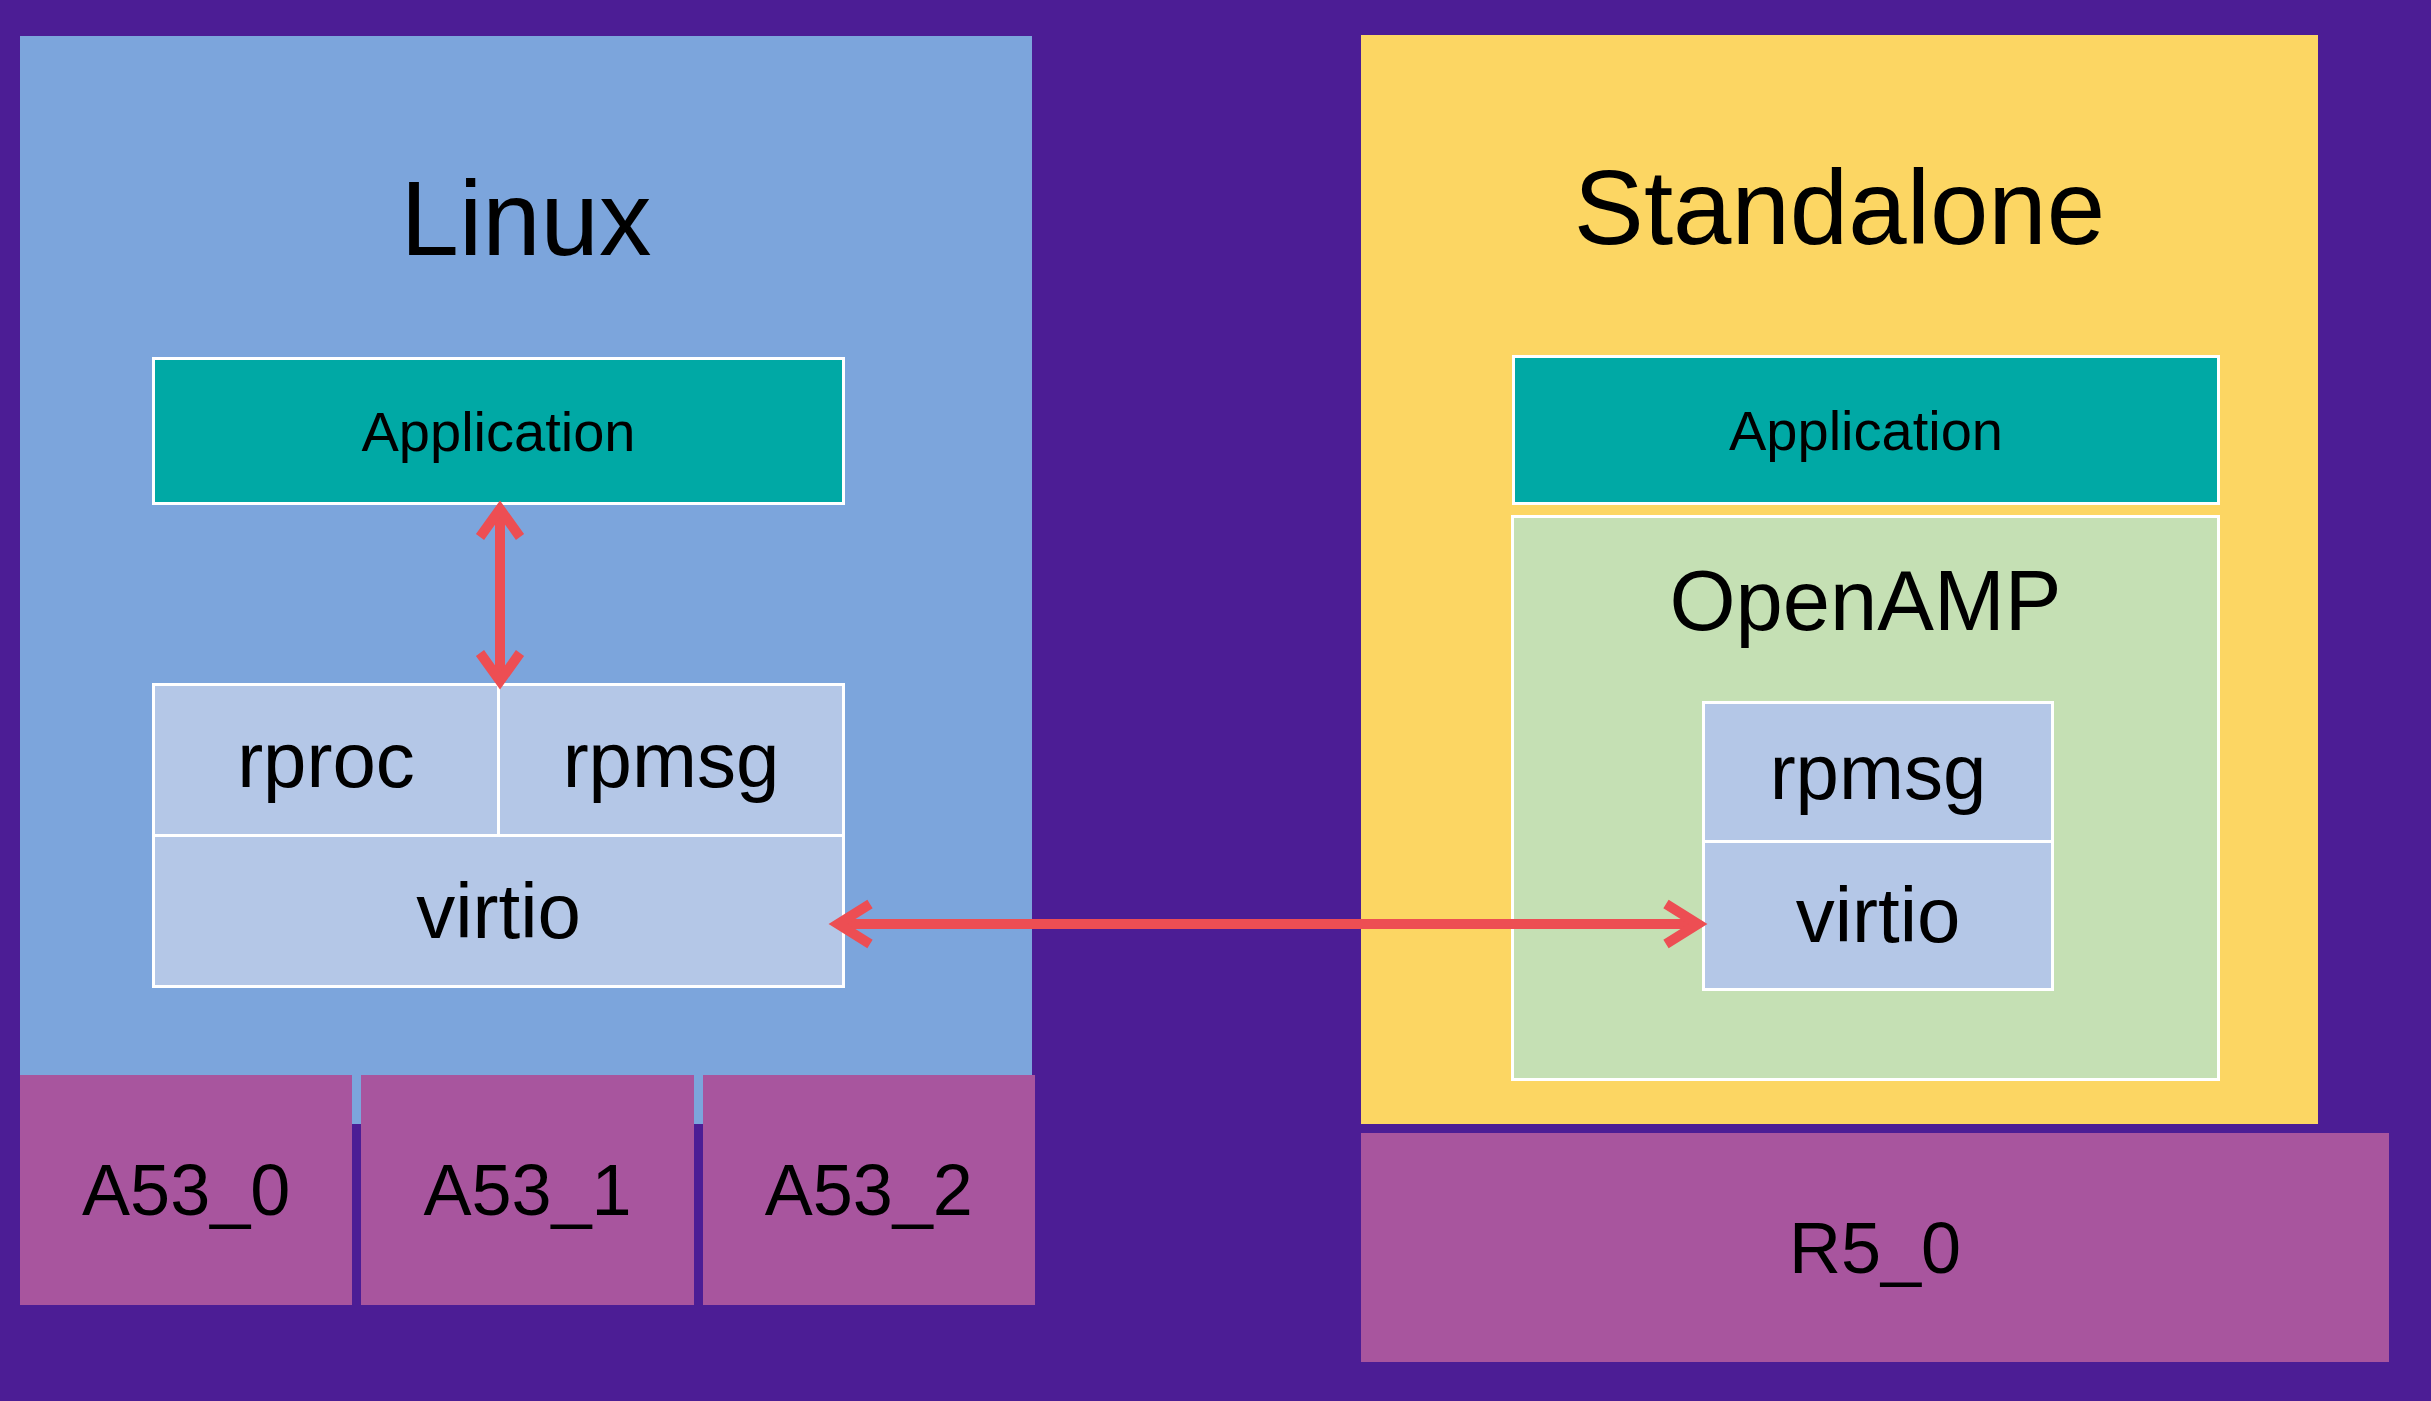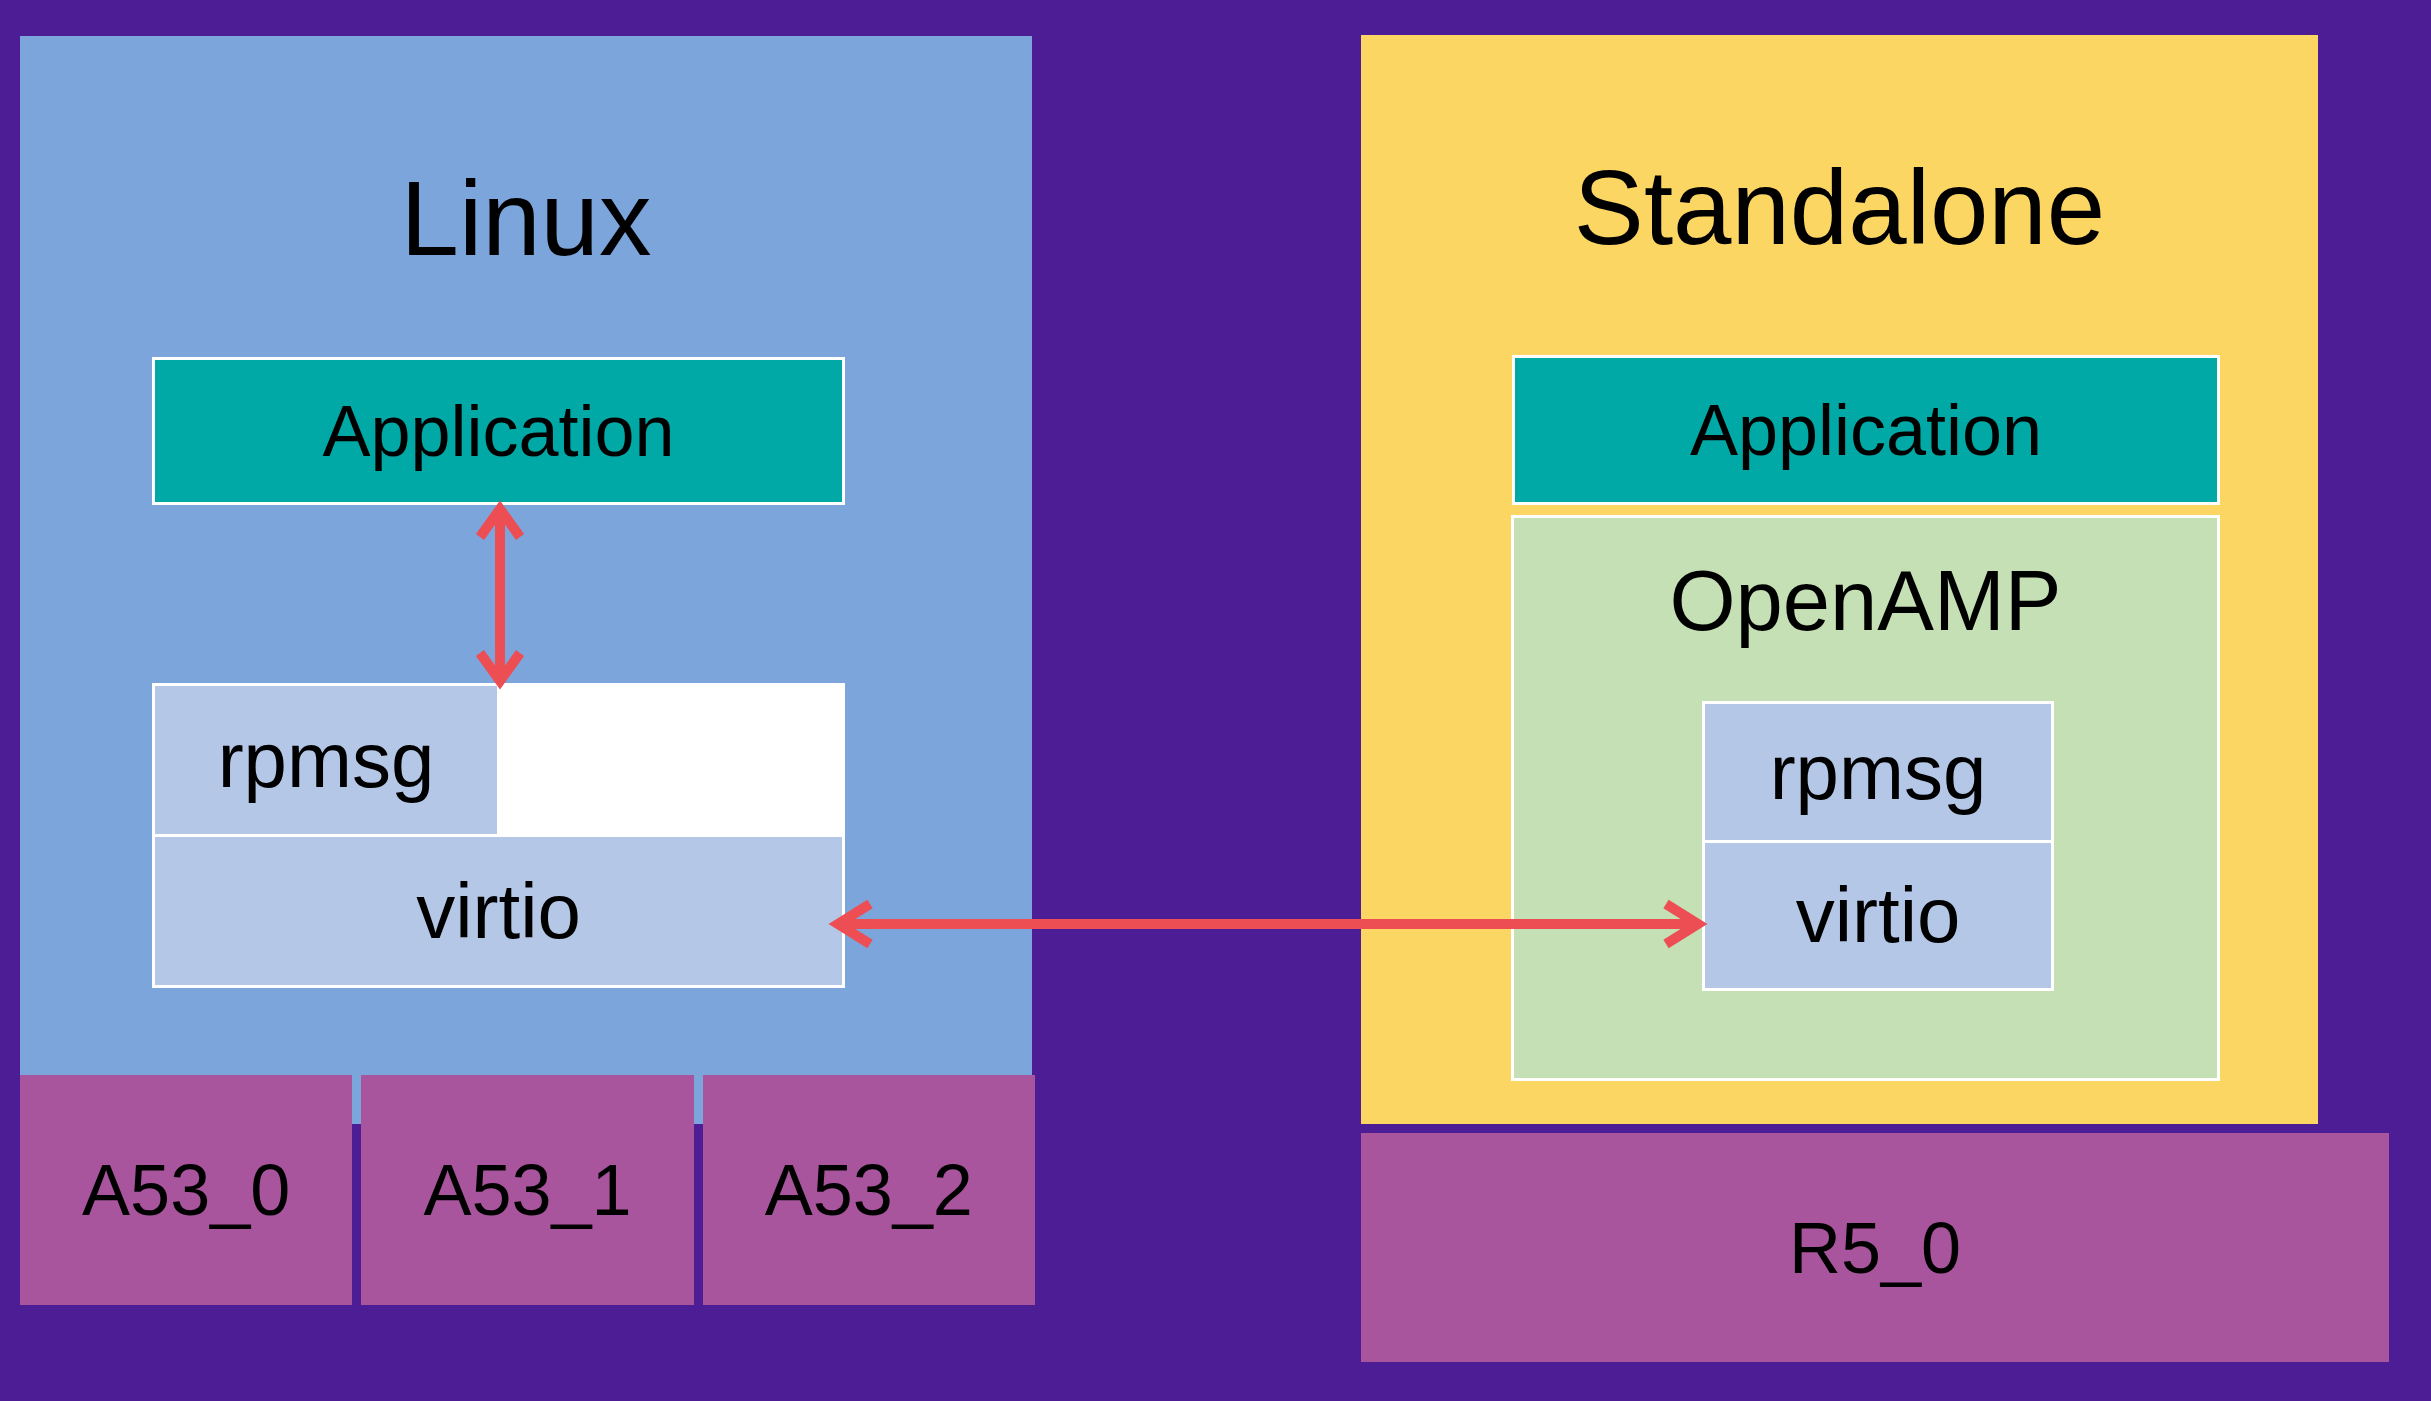--- a/index.html
+++ b/index.html
@@ -29,21 +29,21 @@
     position:absolute;left:0;width:100%;
     text-align:center;font-size:105px;line-height:1.0;
     color:var(--text);white-space:nowrap;
   }
   #linux-panel .panel-title{top:130px;}
   #standalone-panel .panel-title{top:120px;}
   .app-box{
     position:absolute;background:var(--application);
     border:3px solid var(--border);box-sizing:border-box;
     display:flex;align-items:center;justify-content:center;
-    font-size:72px;
+    font-size:56px;
   }
   #linux-app{left:132px;top:321px;width:693px;height:148px;}
   #standalone-app{left:151px;top:320px;width:708px;height:150px;}
   #linux-stack{
     position:absolute;left:132px;top:647px;width:693px;height:305px;
     background:var(--border);
     display:grid;grid-template-columns:1fr 1fr;grid-template-rows:148px 1fr;
     gap:3px;padding:3px;box-sizing:border-box;
   }
   .cell{
@@ -90,20 +90,23 @@
 
 <div id="canvas">
 
   <div class="panel" id="linux-panel">
     <div class="panel-title">Linux</div>
     <div class="app-box" id="linux-app">
       <span>Application</span>
     </div>
     <div id="linux-stack">
       <div class="cell">
+        <span>rproc</span>
+      </div>
+      <div class="cell">
         <span>rpmsg</span>
       </div>
       <div class="cell" id="linux-virtio-cell">
         <span>virtio</span>
       </div>
     </div>
   </div>
 
   <div class="panel" id="standalone-panel">
     <div class="panel-title">Standalone</div>

